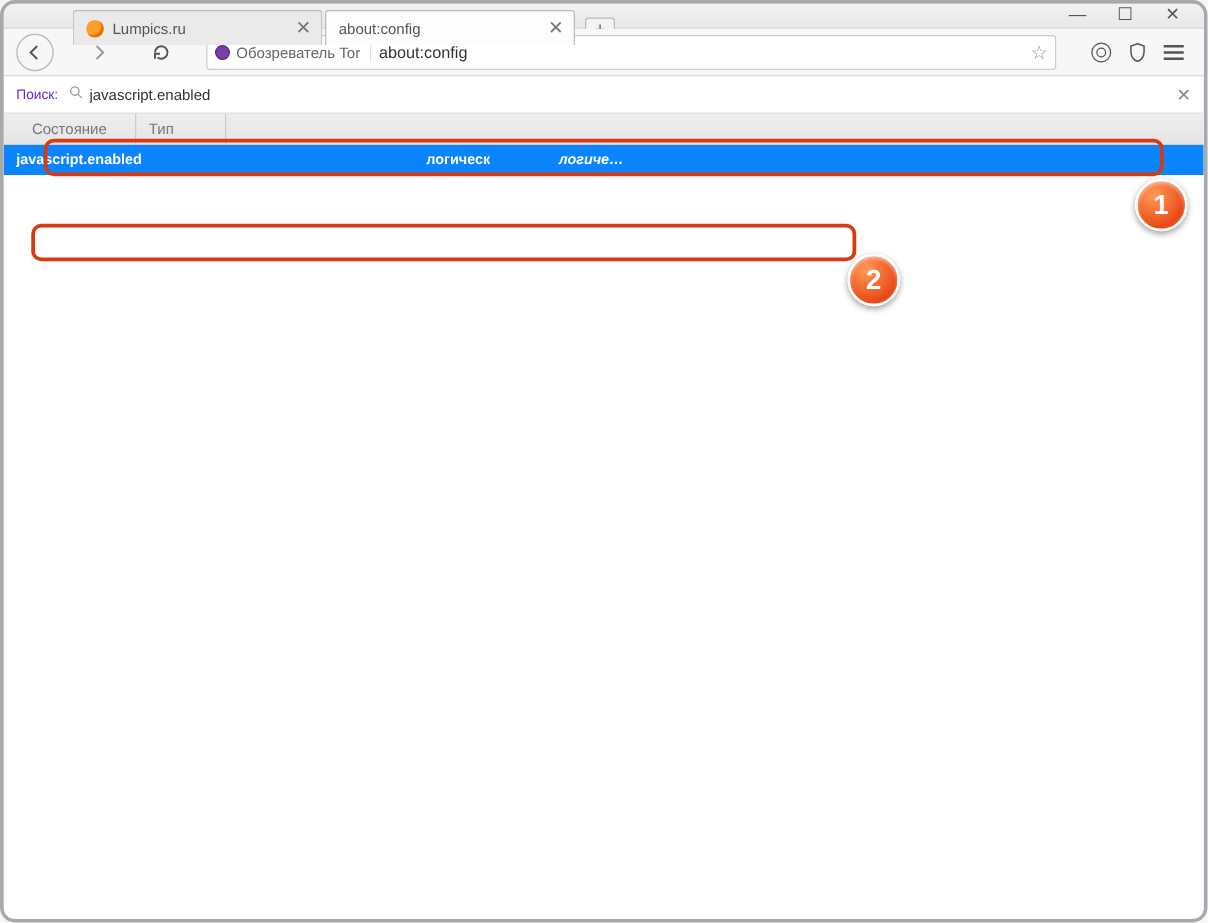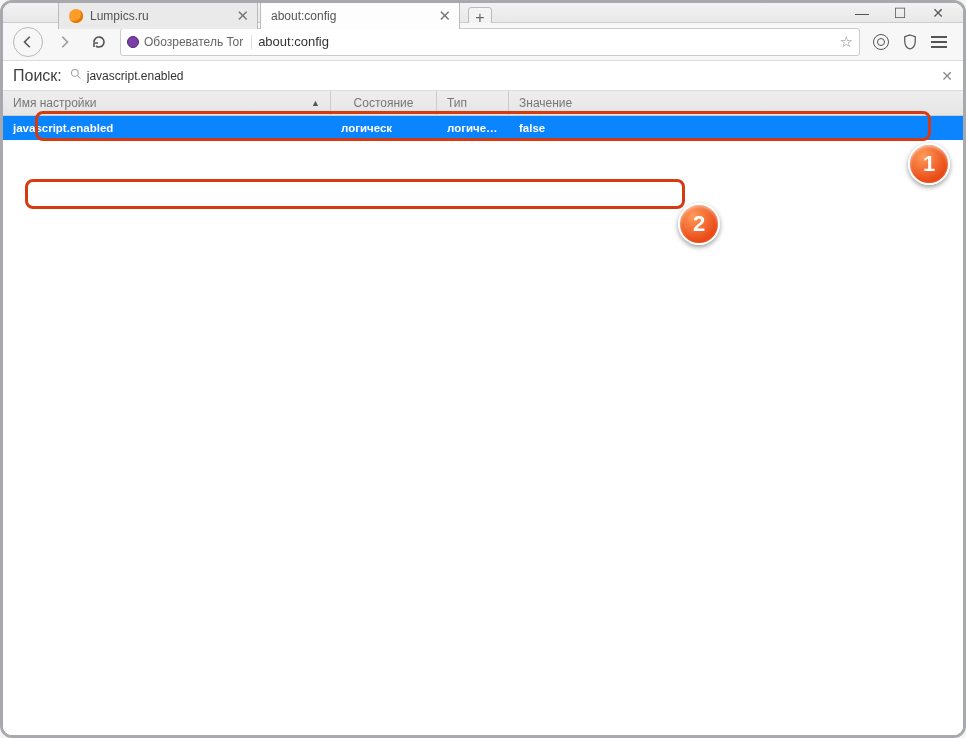--- a/index.html
+++ b/index.html
@@ -19,21 +19,21 @@
       height: 100%;
       display: flex;
       flex-direction: column;
       background: #fff;
     }
     
     .titlebar {
       height: 20px;
       background: linear-gradient(#f2f2f2, #e8e8e8);
       display: flex;
-      align-items: center;
+      align-items: flex-start;
       border-bottom: 1px solid #ccc;
     }
     .tabs {
       display: flex;
       align-items: flex-end;
       padding-left: 55px;
       flex: 1;
     }
     .tab {
       display: flex;
@@ -69,21 +69,21 @@
     .win-controls span { font-size: 14px; display: inline-flex; width: 14px; justify-content: center; }
 
     
     .navbar {
       height: 38px;
       background: #f7f7f7;
       border-bottom: 1px solid #ddd;
       display: flex;
       align-items: center;
       padding: 0 10px;
-      gap: 7px;
+      gap: 22px;
     }
     .nav-btn {
       width: 28px; height: 28px;
       display: flex; align-items: center; justify-content: center;
       color: #555;
     }
     .nav-btn.circle {
       border: 1px solid #b8b8b8; border-radius: 50%;
       width: 30px; height: 30px;
     }
@@ -120,21 +120,21 @@
     .favicon-orange { width: 14px; height:14px; border-radius:50%; background:#ff9c2a; box-shadow: inset -2px -2px 0 #e37500; }
 
     
     .search-row {
       display: flex; align-items: center;
       height: 30px;
       border-bottom: 1px solid #ddd;
       padding: 0 6px;
       position: relative;
     }
-    .search-label { color: #404040; font-size: 16px; padding: 0 6px 0 4px; }
+    .search-label { color: #6d28d9; font-size: 11px; padding: 0 6px 0 4px; }
     .search-input-wrap { flex: 1; display: flex; align-items: center; padding-left: 2px; gap: 5px; }
     .mag { color: #888; font-size: 12px; }
     .search-input {
       border: none; outline: none; font-size: 12px; flex: 1; color: #333;
     }
     .clear-x { color: #888; font-size: 14px; padding: 0 4px; }
 
     
     .header-row {
       display: flex; align-items: center;
@@ -159,21 +159,21 @@
       display: flex; align-items: center;
       height: 24px;
       background: #0a84ff;
       color: #fff;
       font-size: 11.5px;
       font-weight: bold;
     }
     .data-cell { padding: 0 10px; overflow: hidden; text-overflow: ellipsis; white-space: nowrap; }
     .data-cell.name { width: 328px; }
     .data-cell.status { width: 106px; }
-    .data-cell.type { width: 72px; }
+    .data-cell.type { width: 72px; font-style: italic; }
     .data-cell.value { flex: 1; }
 
     
     .highlight {
       position: absolute;
       border: 3px solid #d63a12;
       border-radius: 8px;
       pointer-events: none;
     }
     .highlight-1 { left: 32px; top: 108px; width: 896px; height: 30px; }
@@ -266,41 +266,33 @@
             <circle cx="6.5" cy="6.5" r="4.5" stroke="#999" stroke-width="1.4" fill="none"></circle>
             <line x1="10" y1="10" x2="14" y2="14" stroke="#999" stroke-width="1.4"></line>
           </svg>
       </span>
       <input class="search-input" value="javascript.enabled" style="">
     </div>
     <span class="clear-x">✕</span>
   </div>
 
   <div class="header-row">
-    <div class="header-cell name">
-      <span>Имя настройки</span>
-      <span class="sort-arrow">▲</span>
-    </div>
     <div class="header-cell status">
       <span>Состояние</span>
     </div>
     <div class="header-cell type">
       <span>Тип</span>
-    </div>
-    <div class="header-cell value">
-      <span>Значение</span>
     </div>
   </div>
 
   <div class="data-area">
     <div class="data-row">
       <div class="data-cell name">javascript.enabled</div>
       <div class="data-cell status">логическ</div>
       <div class="data-cell type">логическ...</div>
-      <div class="data-cell value">false</div>
     </div>
   </div>
 </div>
 
 <div class="highlight highlight-1"></div>
 <div class="highlight highlight-2"></div>
 <div class="callout callout-1">
     <span>1</span>
   </div>
 <div class="callout callout-2">

